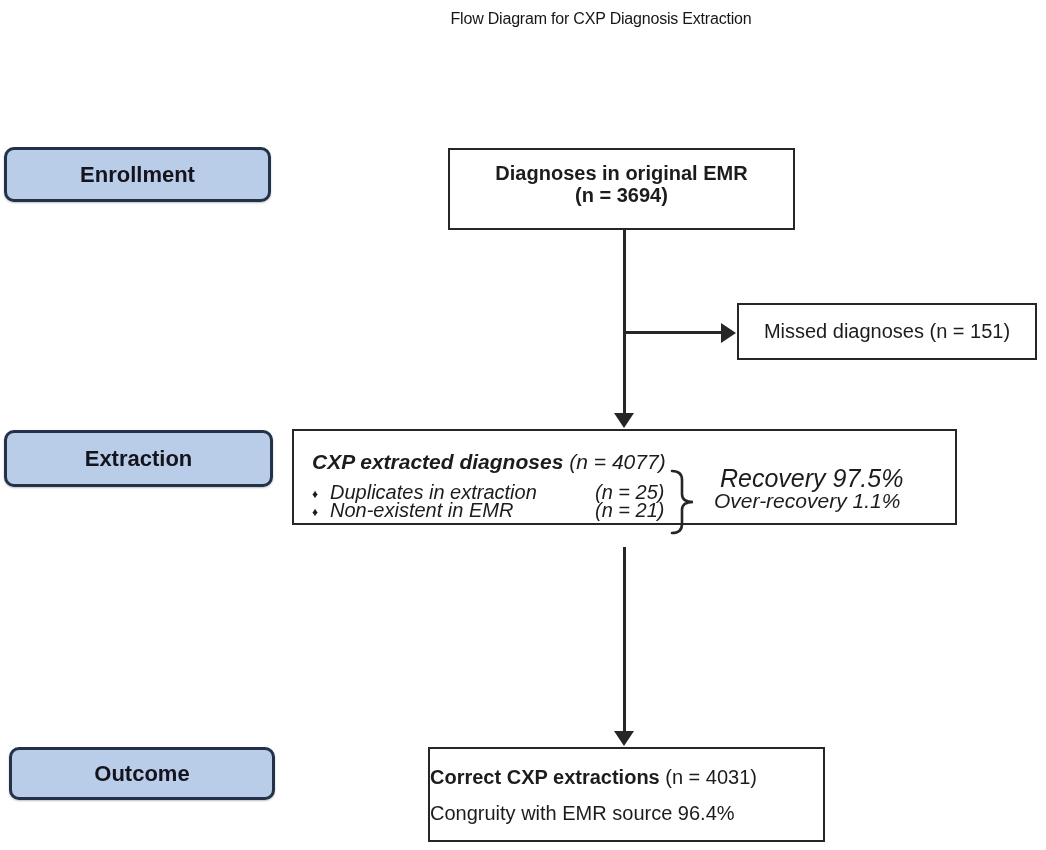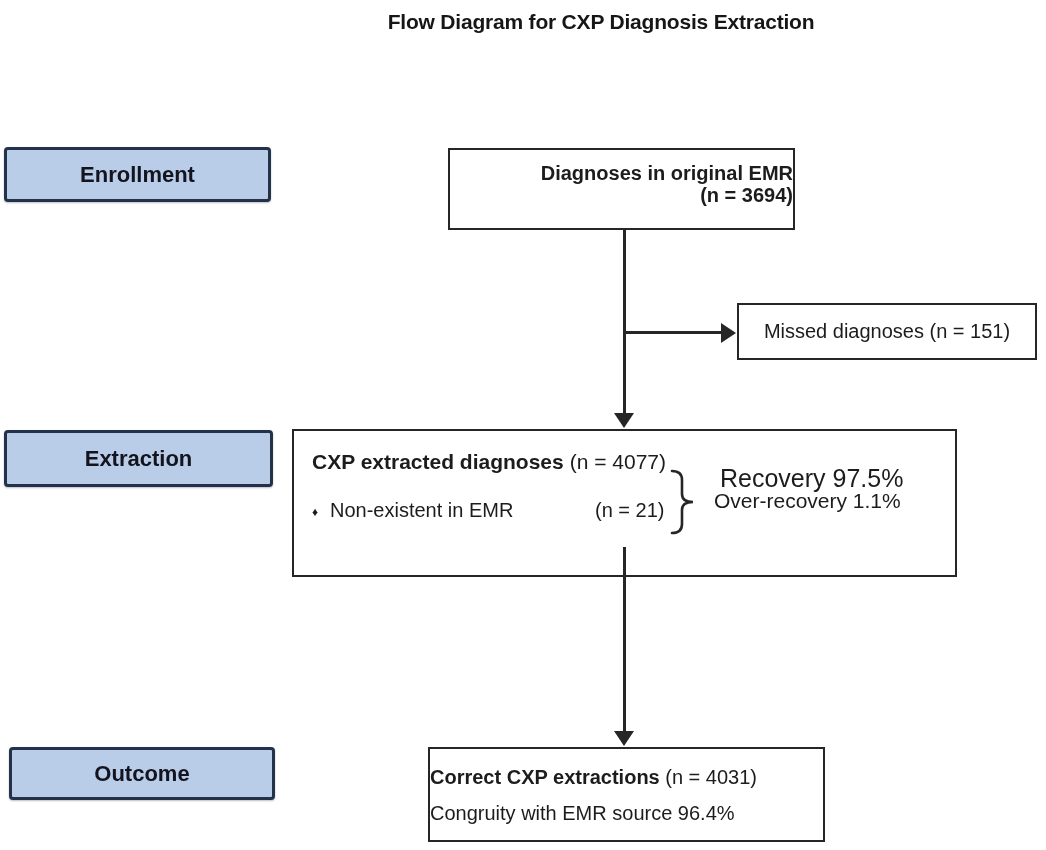--- a/index.html
+++ b/index.html
@@ -11,45 +11,45 @@
   }
   *{margin:0;padding:0;box-sizing:border-box;}
   html,body{background:#fff;}
   body{font-family:"Liberation Sans",sans-serif;color:var(--text);}
   .canvas{
     position:relative;width:1046px;height:850px;background:var(--bg);
     overflow:hidden;
   }
   .title{
     position:absolute;top:10px;left:601px;transform:translateX(-50%);
-    font-size:21px;font-weight:bold;white-space:nowrap;letter-spacing:-0.2px;
+    font-size:16px;font-weight:normal;white-space:nowrap;letter-spacing:-0.2px;
     color:#161616;
   }
   
   .stage{
     position:absolute;display:flex;align-items:center;justify-content:center;
     background:var(--stage-fill);border:3px solid var(--stage-border);
-    border-radius:4px;font-size:22px;font-weight:bold;color:#14141e;
+    border-radius:10px;font-size:22px;font-weight:bold;color:#14141e;
     box-shadow:0 1px 2px rgba(60,70,90,.35);
   }
   .stage-enrollment{left:4px;top:147px;width:267px;height:55px;}
   .stage-extraction{left:4px;top:430px;width:269px;height:57px;}
   .stage-outcome{left:9px;top:747px;width:266px;height:53px;}
   
   .box{
     position:absolute;background:#fff;border:2px solid var(--line);
     font-size:20px;color:var(--text);
   }
   .box-emr{left:448px;top:148px;width:347px;height:82px;text-align:center;}
-  .box-emr .ln{position:absolute;width:100%;font-weight:bold;line-height:23px;text-align:right;}
+  .box-emr .ln{position:absolute;width:100%;font-weight:bold;line-height:23px;}
   .box-emr .ln1{top:12px;}
   .box-emr .ln2{top:34px;}
   .box-missed{left:737px;top:303px;width:300px;height:57px;
     display:flex;align-items:center;justify-content:center;}
-  .box-extraction{left:292px;top:429px;width:665px;height:148px;}
+  .box-extraction{left:292px;top:429px;width:665px;height:96px;font-style:italic;}
   .box-extraction .row{position:absolute;white-space:nowrap;line-height:24px;}
   .ext-line1{top:19px;left:18px;font-size:21px;}
   .ext-line1 .b{font-weight:bold;}
   .ext-line1 .n{font-weight:normal;margin-left:6px;}
   .ext-recovery{top:35px;left:426px;font-size:25px;}
   .ext-bullet1{top:49px;left:18px;}
   .ext-bullet2{top:67px;left:18px;}
   .diamond{display:inline-block;width:18px;font-size:12px;vertical-align:1px;}
   .n-col{position:absolute;left:283px;top:0;}
   .ext-brace{position:absolute;left:374px;top:37px;width:28px;height:68px;}
@@ -96,20 +96,23 @@
 
   <div class="box box-missed">
     <span>Missed diagnoses (n = 151)</span>
   </div>
 
   <div class="box box-extraction">
     <div class="row ext-line1">
       <span class="b">CXP extracted diagnoses</span><span class="n">(n = 4077)</span>
     </div>
     <div class="row ext-recovery">Recovery 97.5%</div>
+    <div class="row ext-bullet1">
+      <span class="diamond">♦</span><span>Duplicates in extraction</span><span class="n-col">(n = 25)</span>
+    </div>
     <div class="row ext-bullet2">
       <span class="diamond">♦</span><span>Non-existent in EMR</span><span class="n-col">(n = 21)</span>
     </div>
     <svg class="ext-brace" viewBox="0 0 28 68" fill="none">
       <path d="M4 3 Q14 3 14 12 L14 26 Q14 34 25 34 Q14 34 14 42 L14 56 Q14 65 4 65" stroke="#262626" stroke-width="2.6" stroke-linecap="round"></path>
     </svg>
     <div class="row ext-over">Over-recovery 1.1%</div>
   </div>
 
   <div class="box box-outcome">

